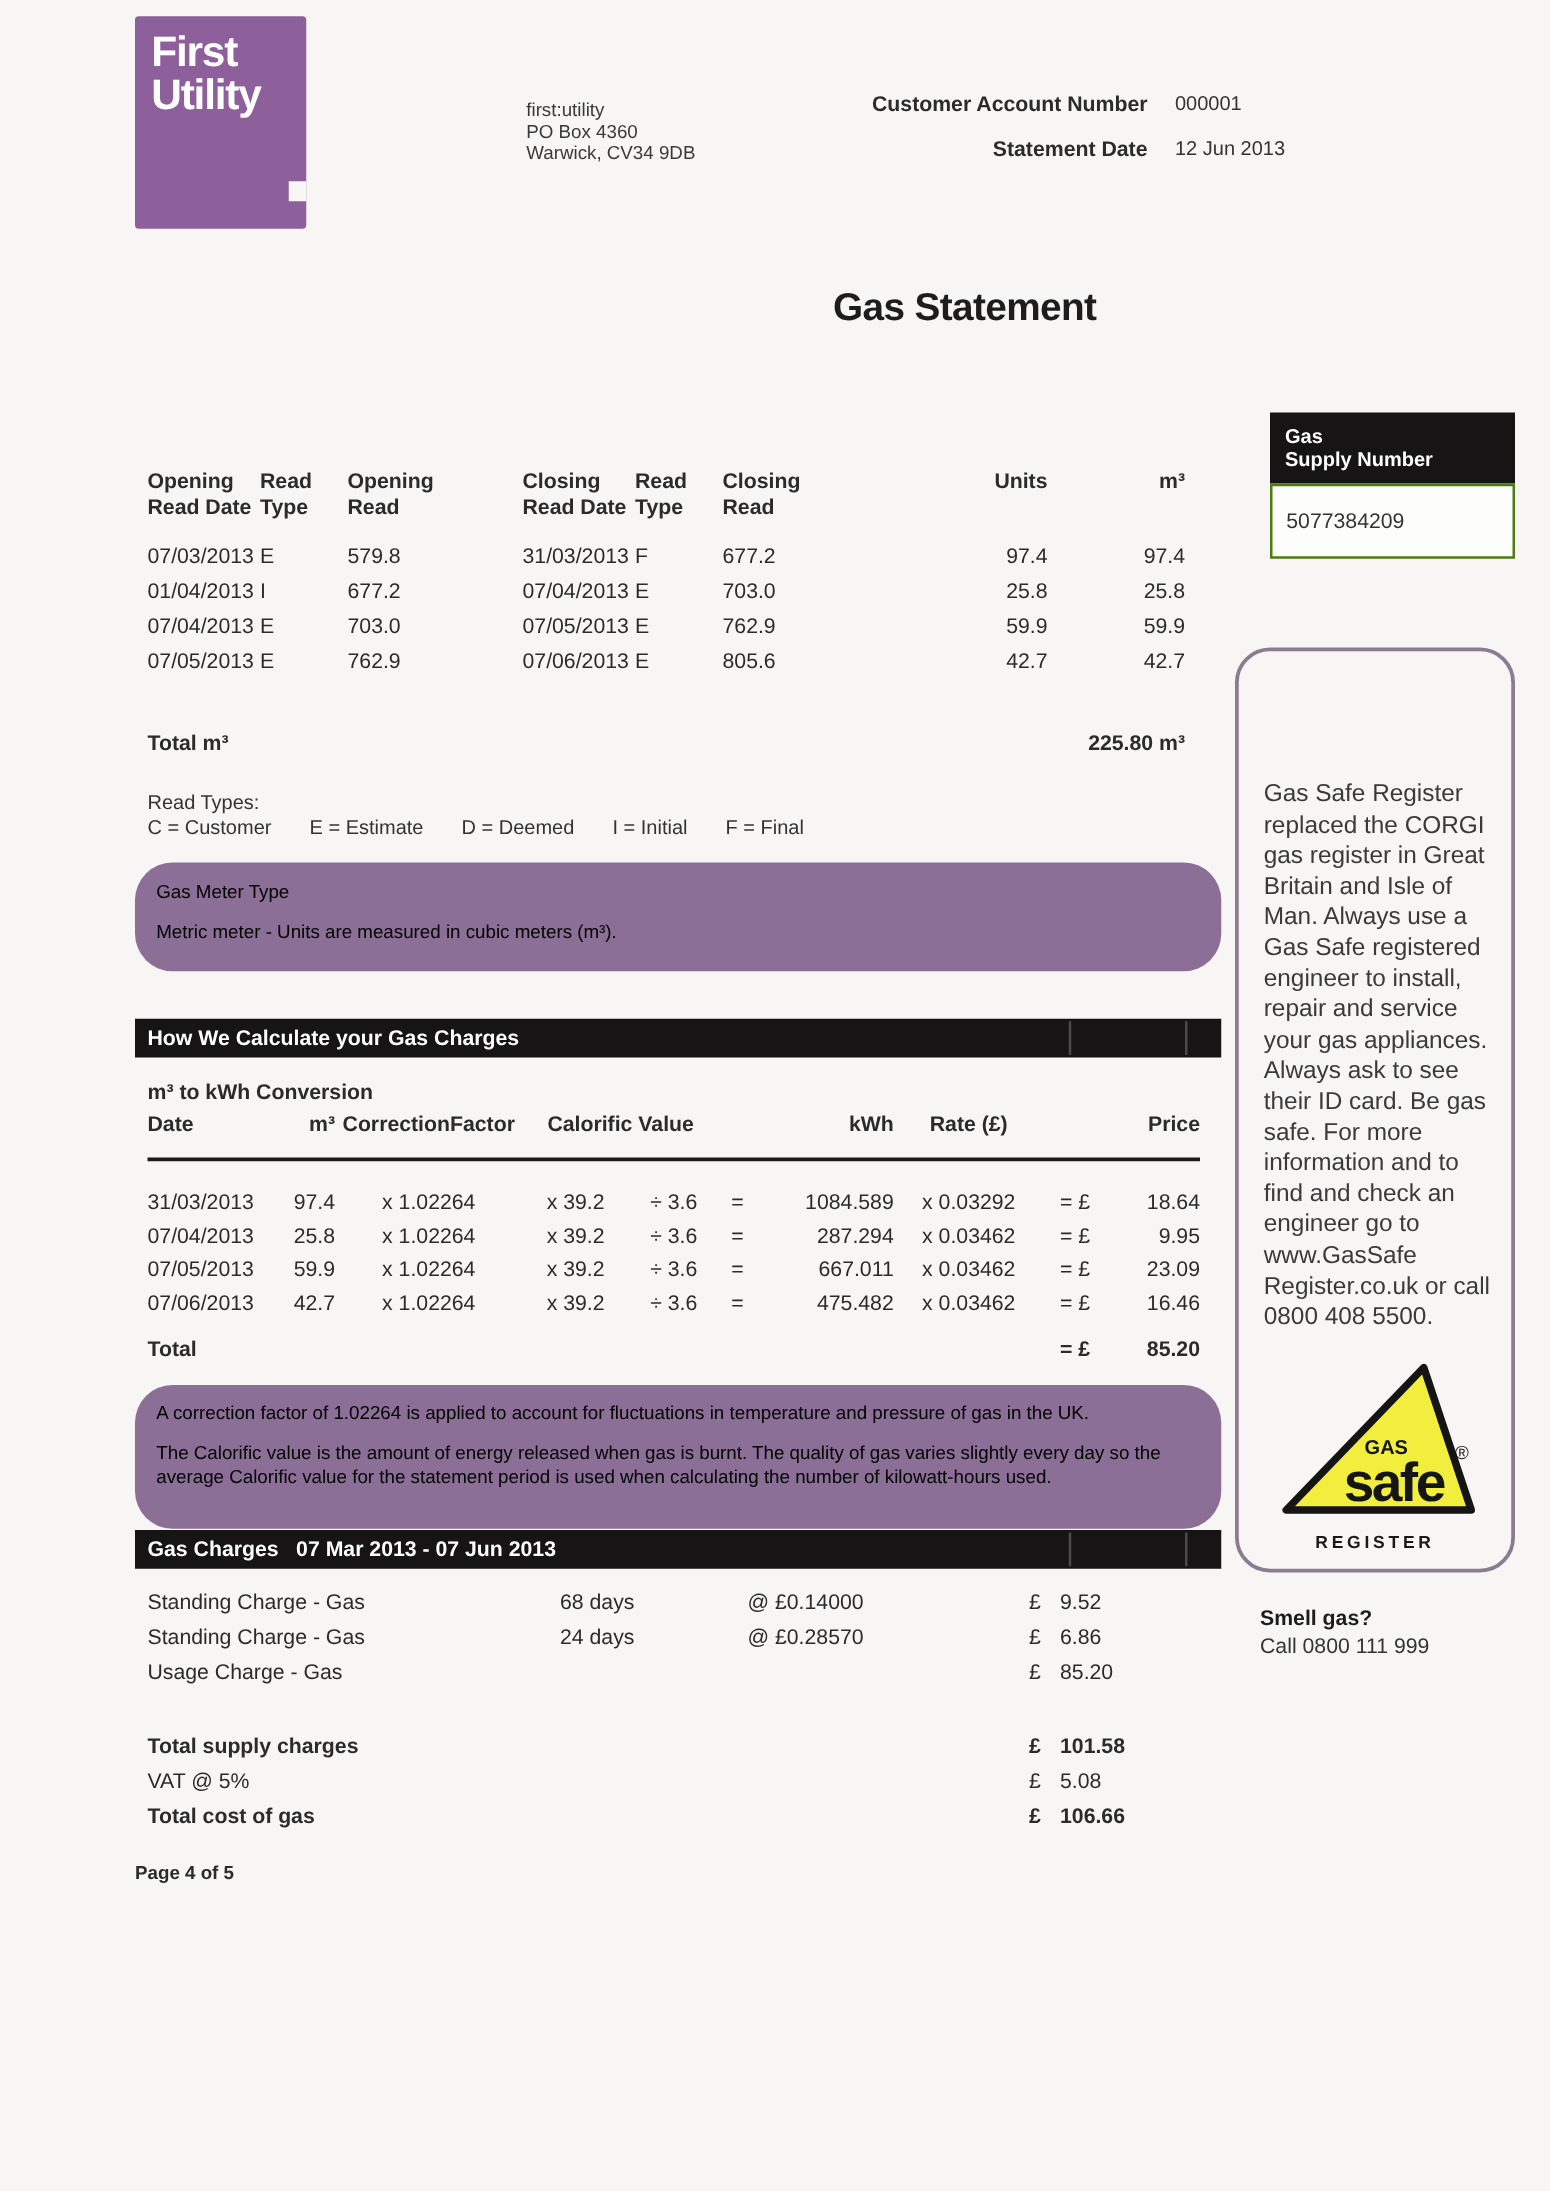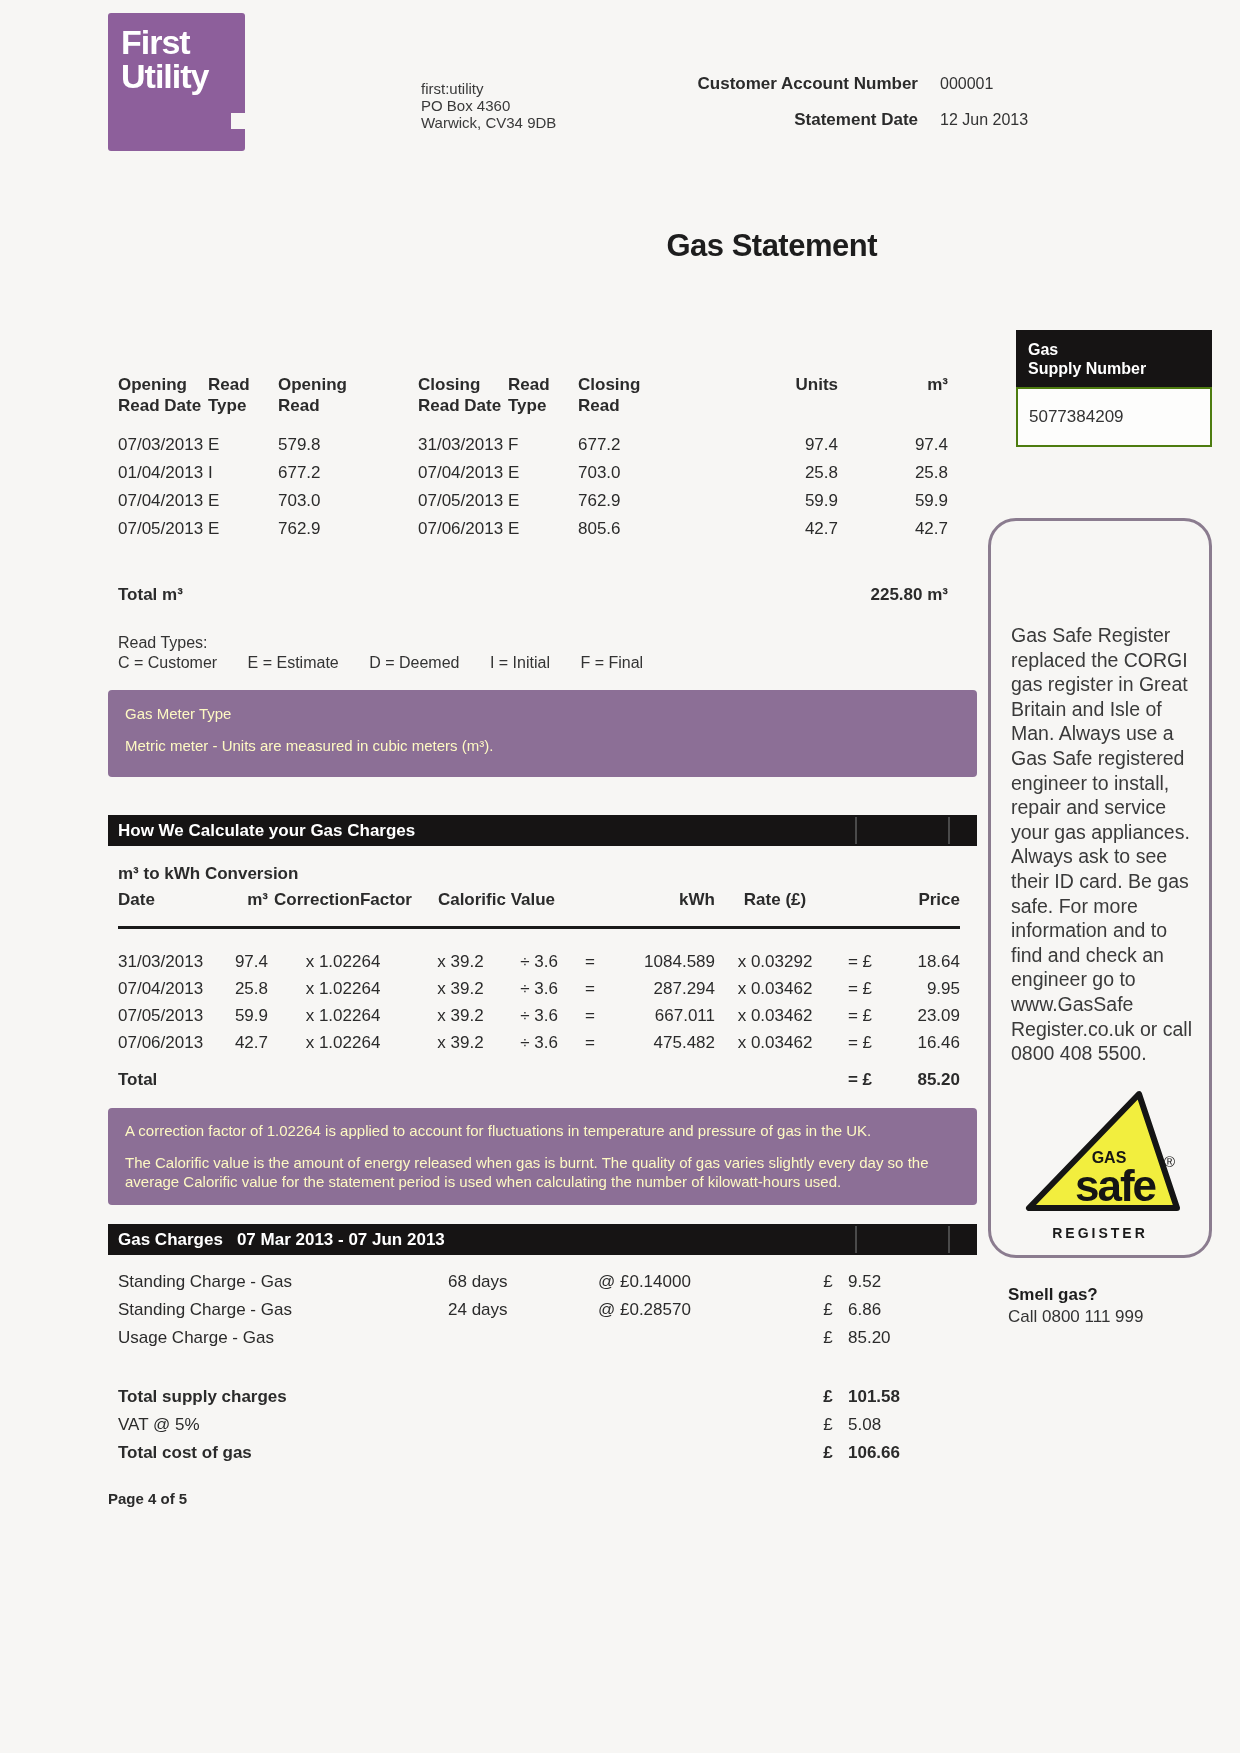--- a/index.html
+++ b/index.html
@@ -1,21 +1,21 @@
 <!DOCTYPE html>
 <html><head>
 <meta charset="utf-8">
 <style>
   * { margin:0; padding:0; box-sizing:border-box; }
   html,body { background:#e9e8e6; }
   body { font-family:"Liberation Sans", sans-serif; color:#2b2b2b; }
   .page { position:relative; width:1240px; height:1753px; background:#f7f6f4; margin:0 auto; overflow:hidden; }
 
   
-  .logo { position:absolute; left:108px; top:13px; width:137px; height:138px; background:#8d5f9b;
+  .logo { position:absolute; left:108px; top:13px; width:137px; height:170px; background:#8d5f9b;
           border-radius:3px; color:#fff; padding:12px 0 0 13px; }
   .logo .lt { font-size:34px; font-weight:bold; line-height:34px; letter-spacing:-1px; }
   .logo::after { content:""; position:absolute; right:0; bottom:22px; width:14px; height:16px; background:#f7f6f4; }
 
   .sender { position:absolute; left:421px; top:80px; font-size:15px; line-height:17px; color:#3a3a3a; }
 
   .hlabel { position:absolute; width:400px; right:322px; text-align:right; font-weight:bold; font-size:17px; }
   .hvalue { position:absolute; left:940px; font-size:16px; color:#333; }
 
   .page-title { position:absolute; right:363px; top:228px; font-size:31px; font-weight:bold; letter-spacing:-0.5px; color:#1d1d1d; }
@@ -33,24 +33,24 @@
   .rt-head { top:374px; font-weight:bold; line-height:21px; }
   .rt-rows { top:431px; grid-auto-rows:28px; align-items:center; }
   .ra-r { text-align:right; }
   .rt-total { position:absolute; left:118px; top:585px; width:830px; font-size:17px; font-weight:bold; }
   .rt-total .tv { float:right; }
 
   .read-types { position:absolute; left:118px; top:633px; font-size:16px; color:#333; line-height:20px; }
   .read-types .item { margin-right:26px; }
 
   
-  .pbox { position:absolute; left:108px; width:869px; background:#8c6f96; border-radius:4px; color:#fef9c3; }
+  .pbox { position:absolute; left:108px; width:869px; background:#8c6f96; border-radius:30px; color:#000000; }
   .pbox1 { top:690px; height:87px; padding:15px 24px 0 17px; font-size:15px; }
   .pbox1 .t1 { margin-bottom:15px; }
-  .pbox2 { top:1108px; height:97px; padding:13px 20px 12px 17px; font-size:15px; line-height:19px; }
+  .pbox2 { top:1108px; height:115px; padding:13px 20px 12px 17px; font-size:15px; line-height:19px; }
   .pbox2 .n1 { margin-bottom:13px; }
 
   
   .cgrid { position:absolute; left:118px; display:grid;
            grid-template-columns:105px 45px 150px 85px 72px 30px 110px 120px 50px 75px; font-size:17px; }
   .conv-sub { position:absolute; left:118px; top:864px; font-size:17px; font-weight:bold; }
   .conv-head { top:890px; font-weight:bold; }
   .conv-line { position:absolute; left:118px; top:926px; width:842px; height:3px; background:#1a1a1a; }
   .conv-rows { top:948px; grid-auto-rows:27px; align-items:center; }
   .conv-total { top:1070px; font-weight:bold; }

